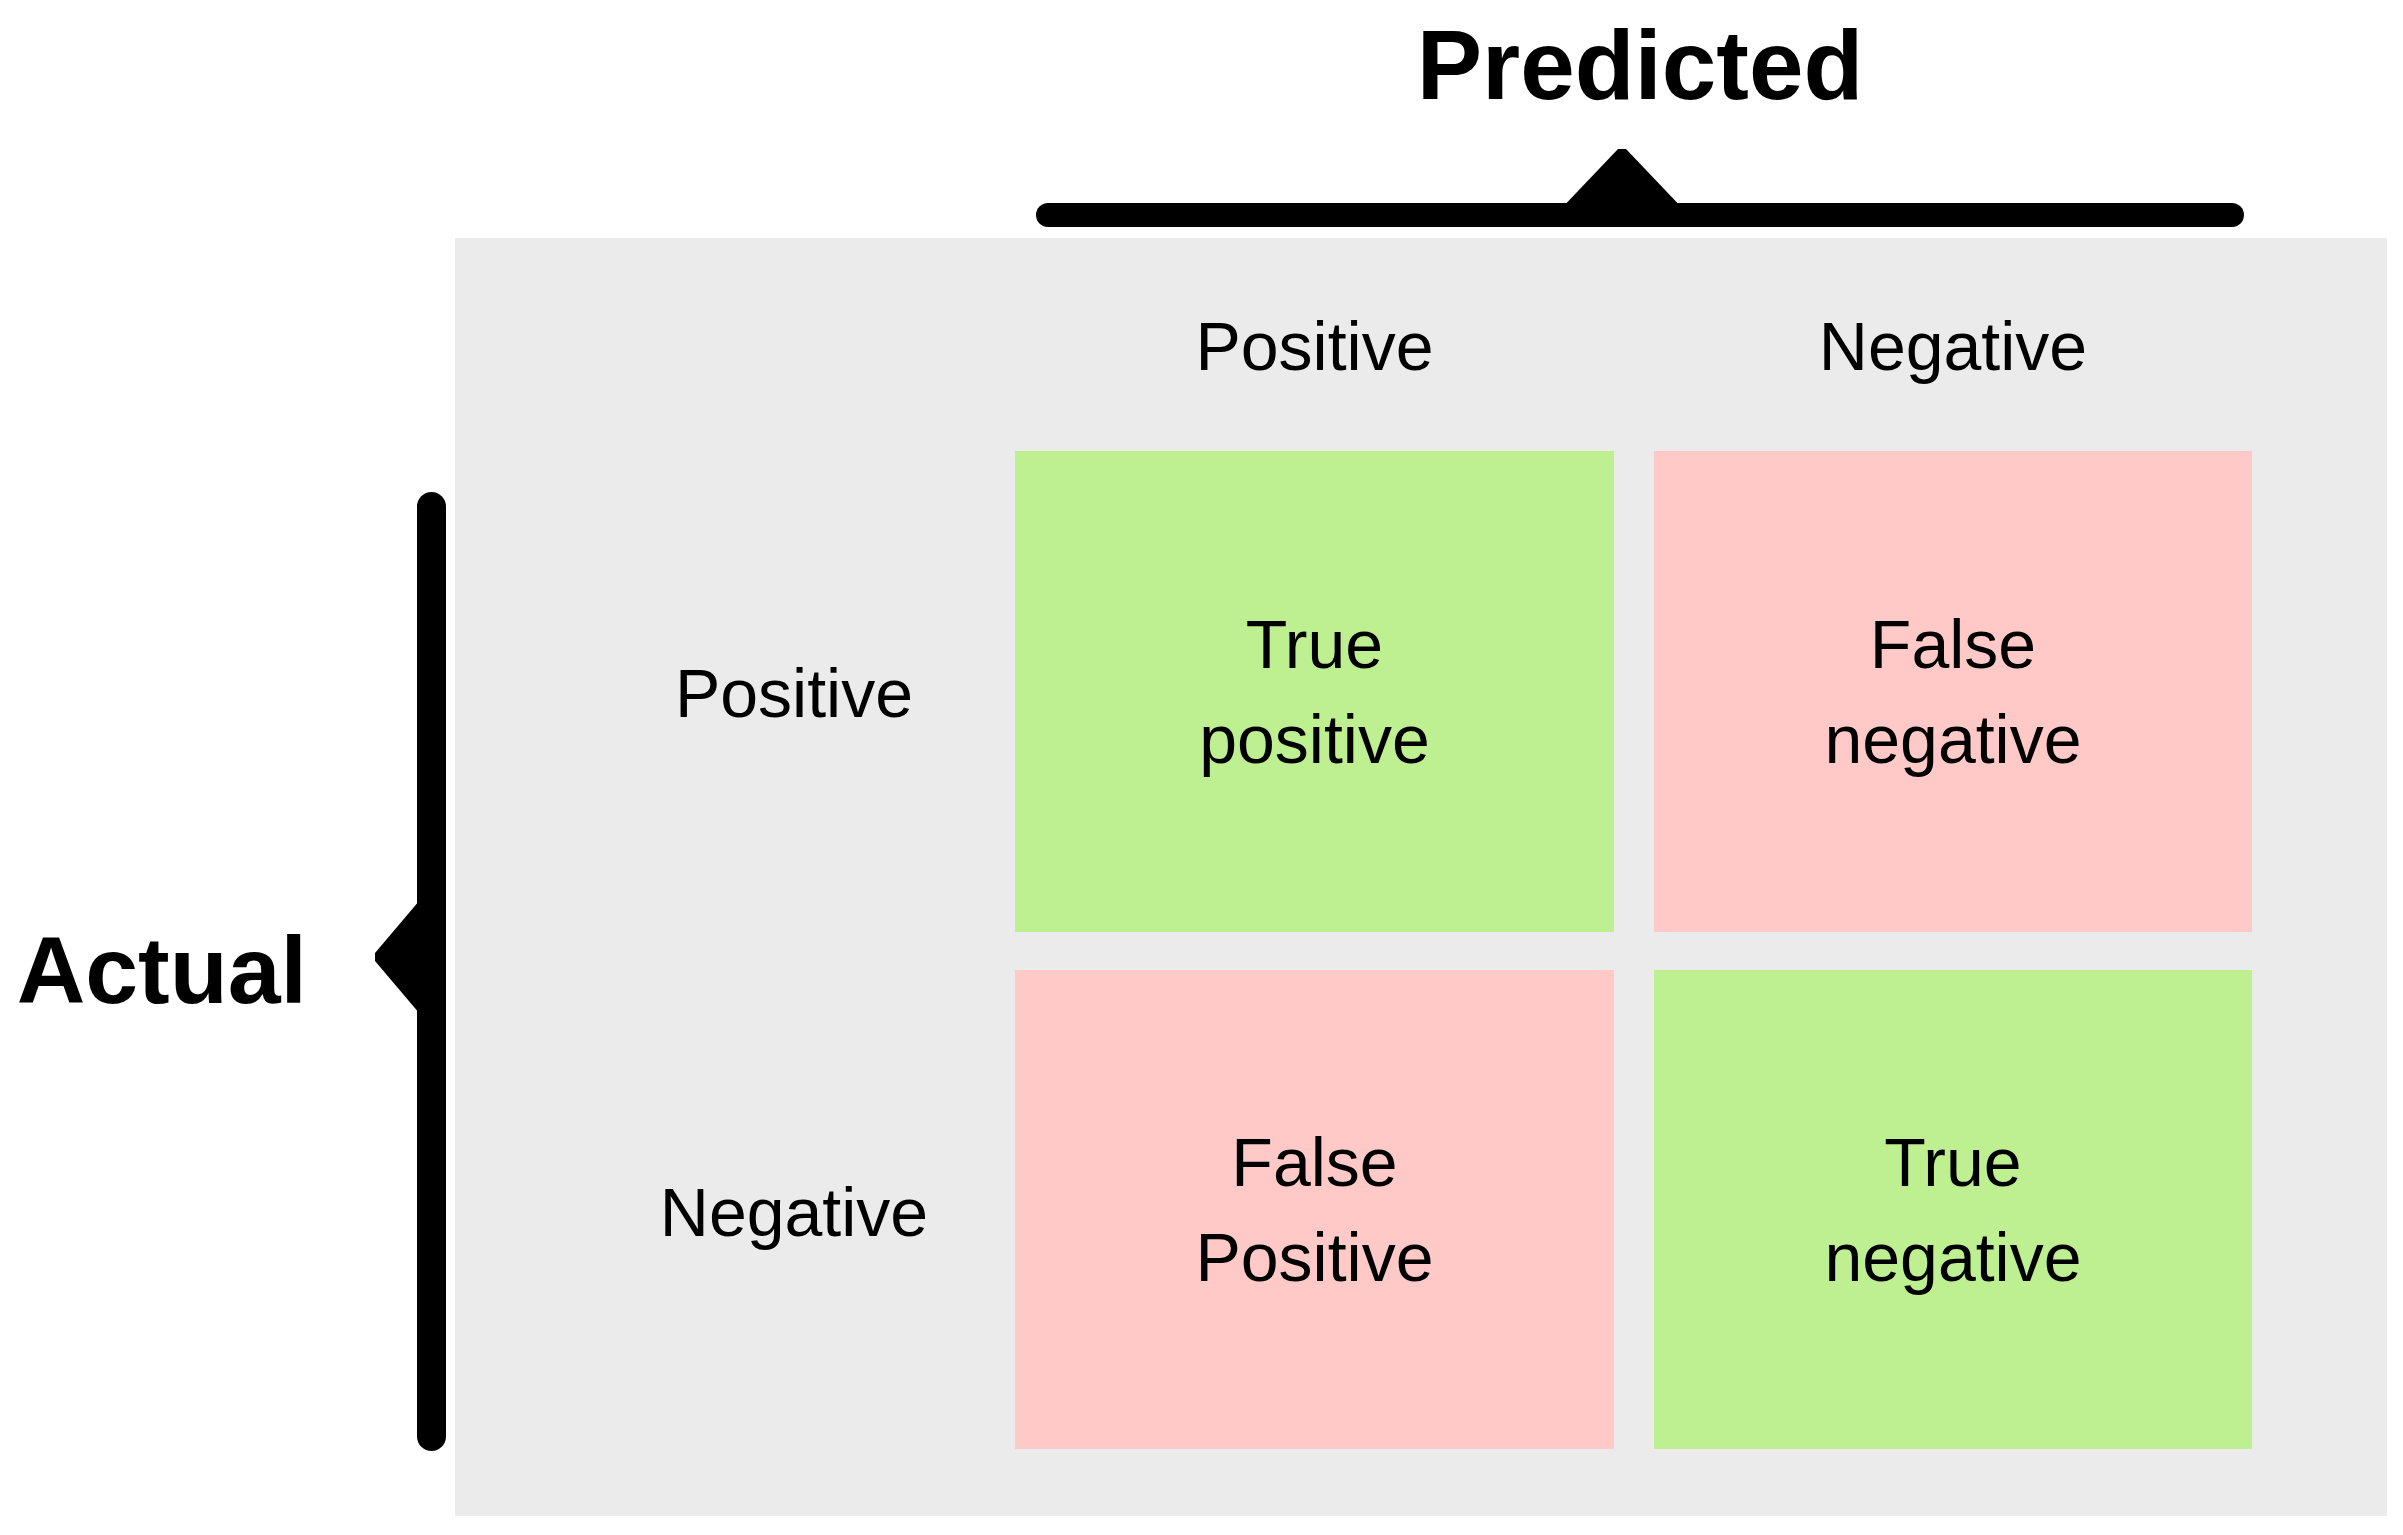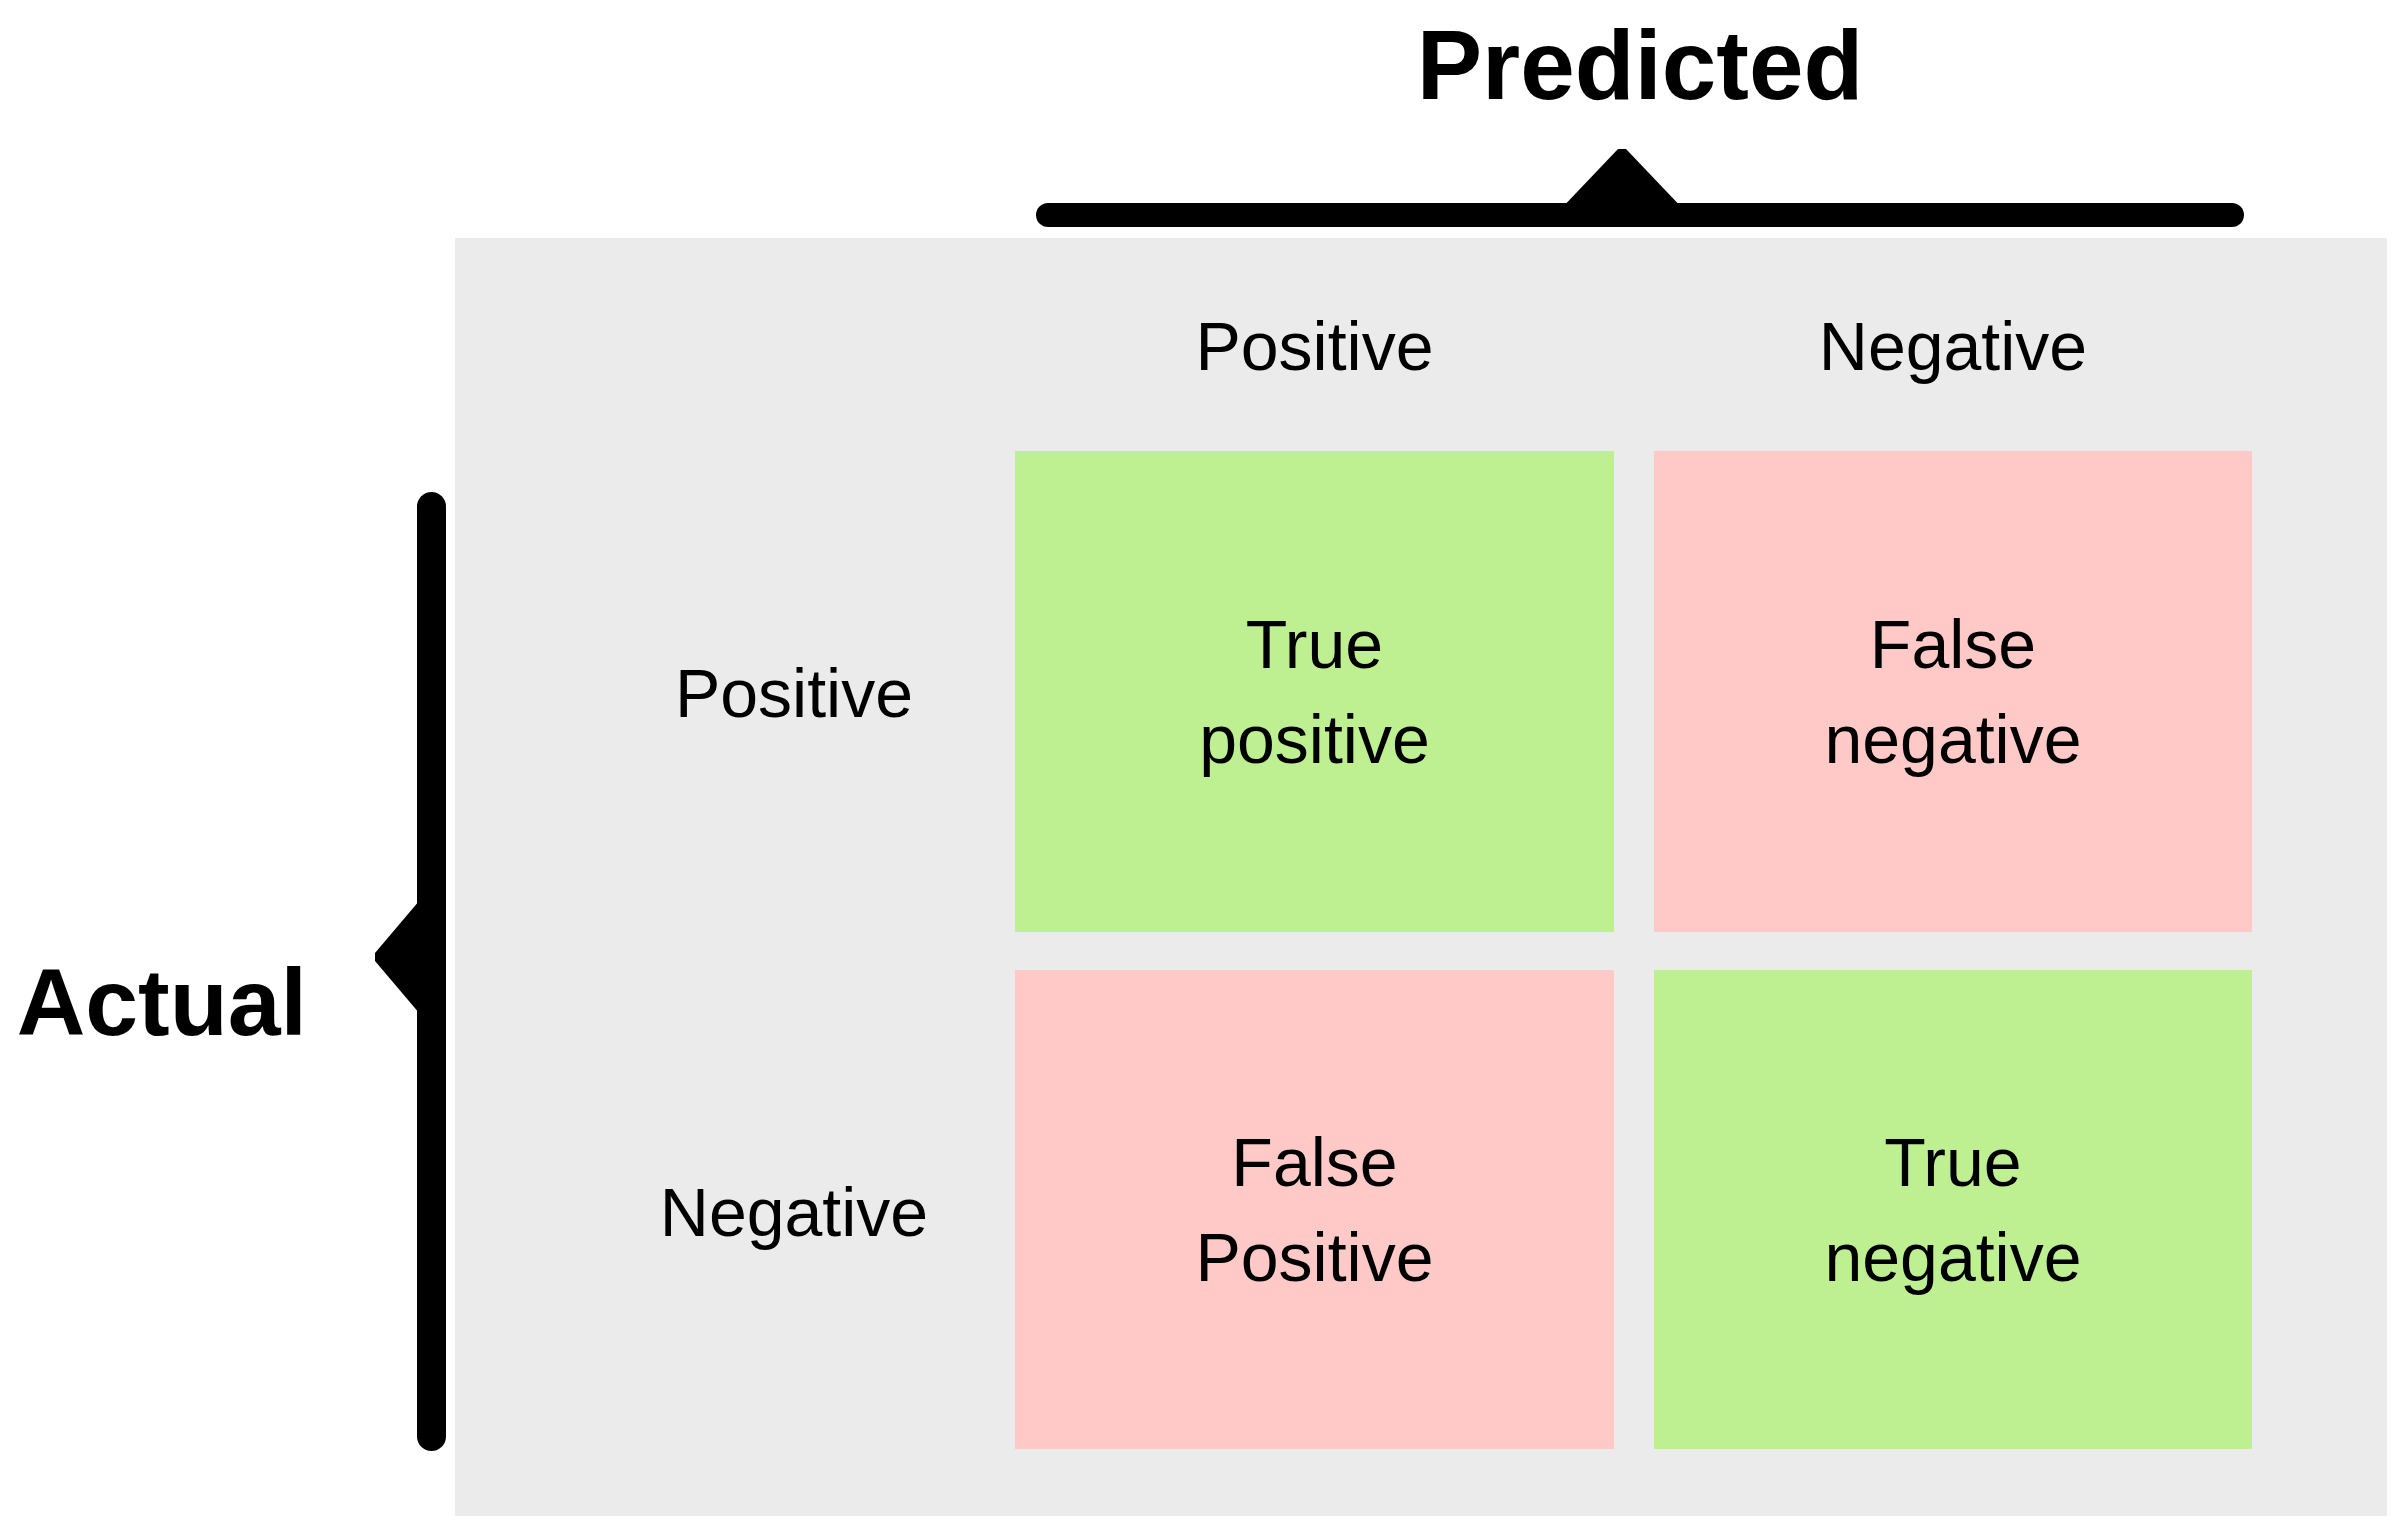--- a/index.html
+++ b/index.html
@@ -13,21 +13,21 @@
   .canvas { position: absolute; inset: 0; }
 
   
   .predicted-title {
     position: absolute; left: 1032px; top: 7.8px; width: 1208px;
     text-align: center; font-size: 98px; font-weight: bold;
     line-height: 1; letter-spacing: 0;
   }
   .actual-title {
     position: absolute; left: 0; top: 915px; width: 307px;
-    text-align: right; font-size: 95px; font-weight: bold; line-height: 1; margin-top: 32px;
+    text-align: right; font-size: 95px; font-weight: bold; line-height: 1;
   }
 
   
   .h-axis-line {
     position: absolute; left: 1032px; top: 199px;
     width: 1208px; height: 24.4px; background: #000; border-radius: 12.7px;
   }
   .v-axis-line {
     position: absolute; left: 413px; top: 488px;
     width: 29px; height: 959px; background: #000; border-radius: 14.6px;

